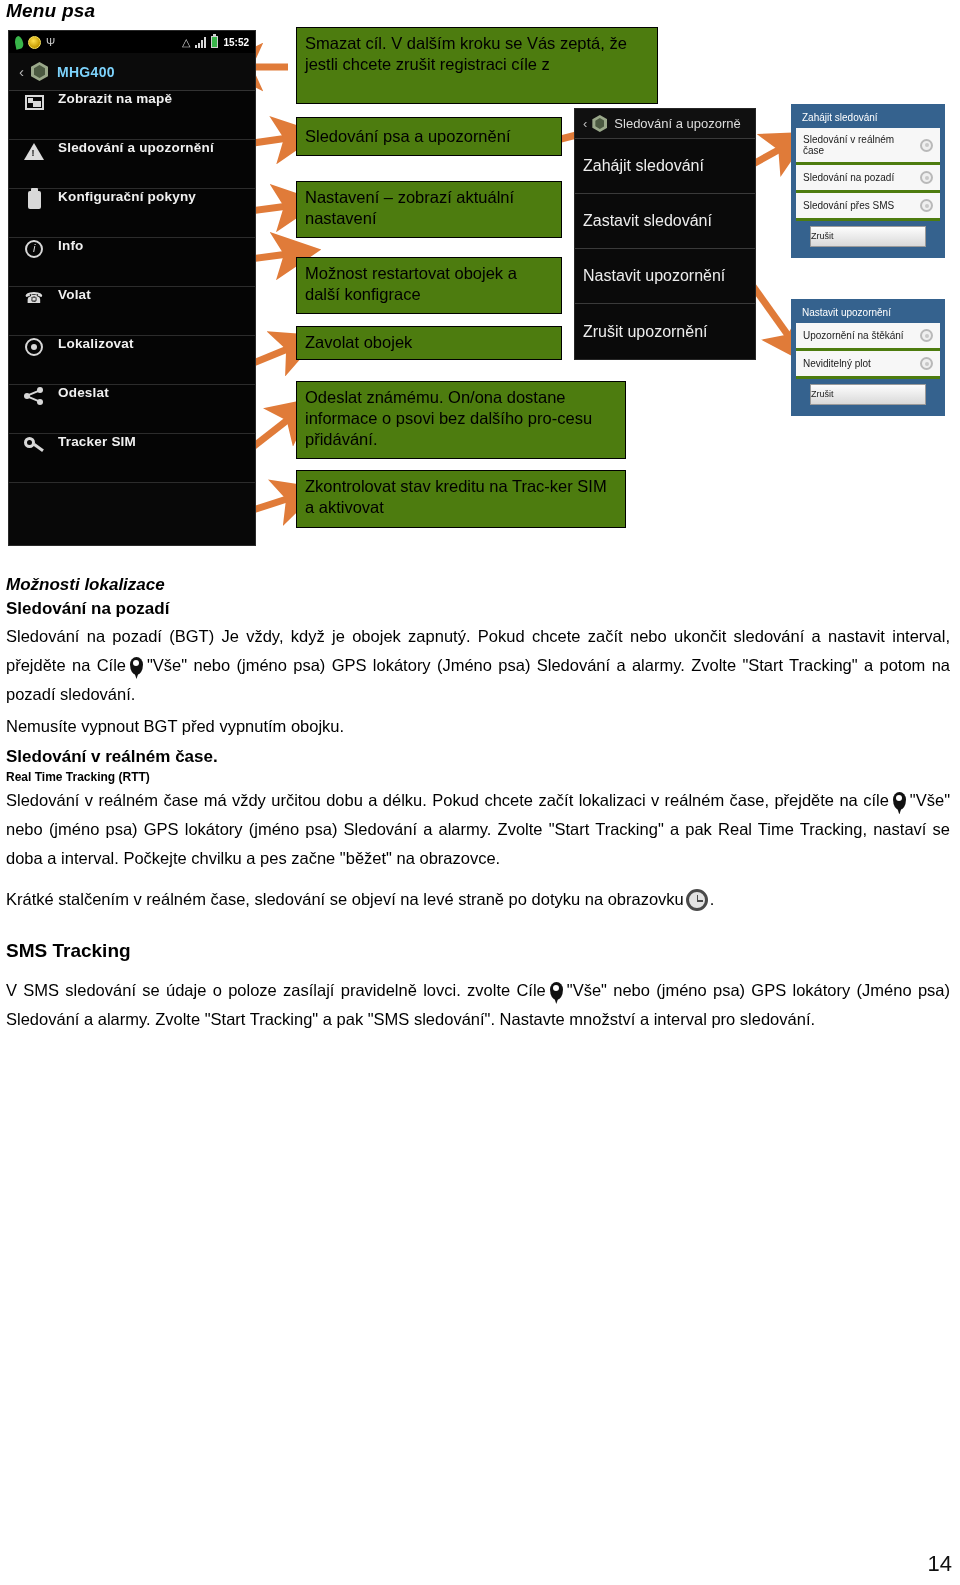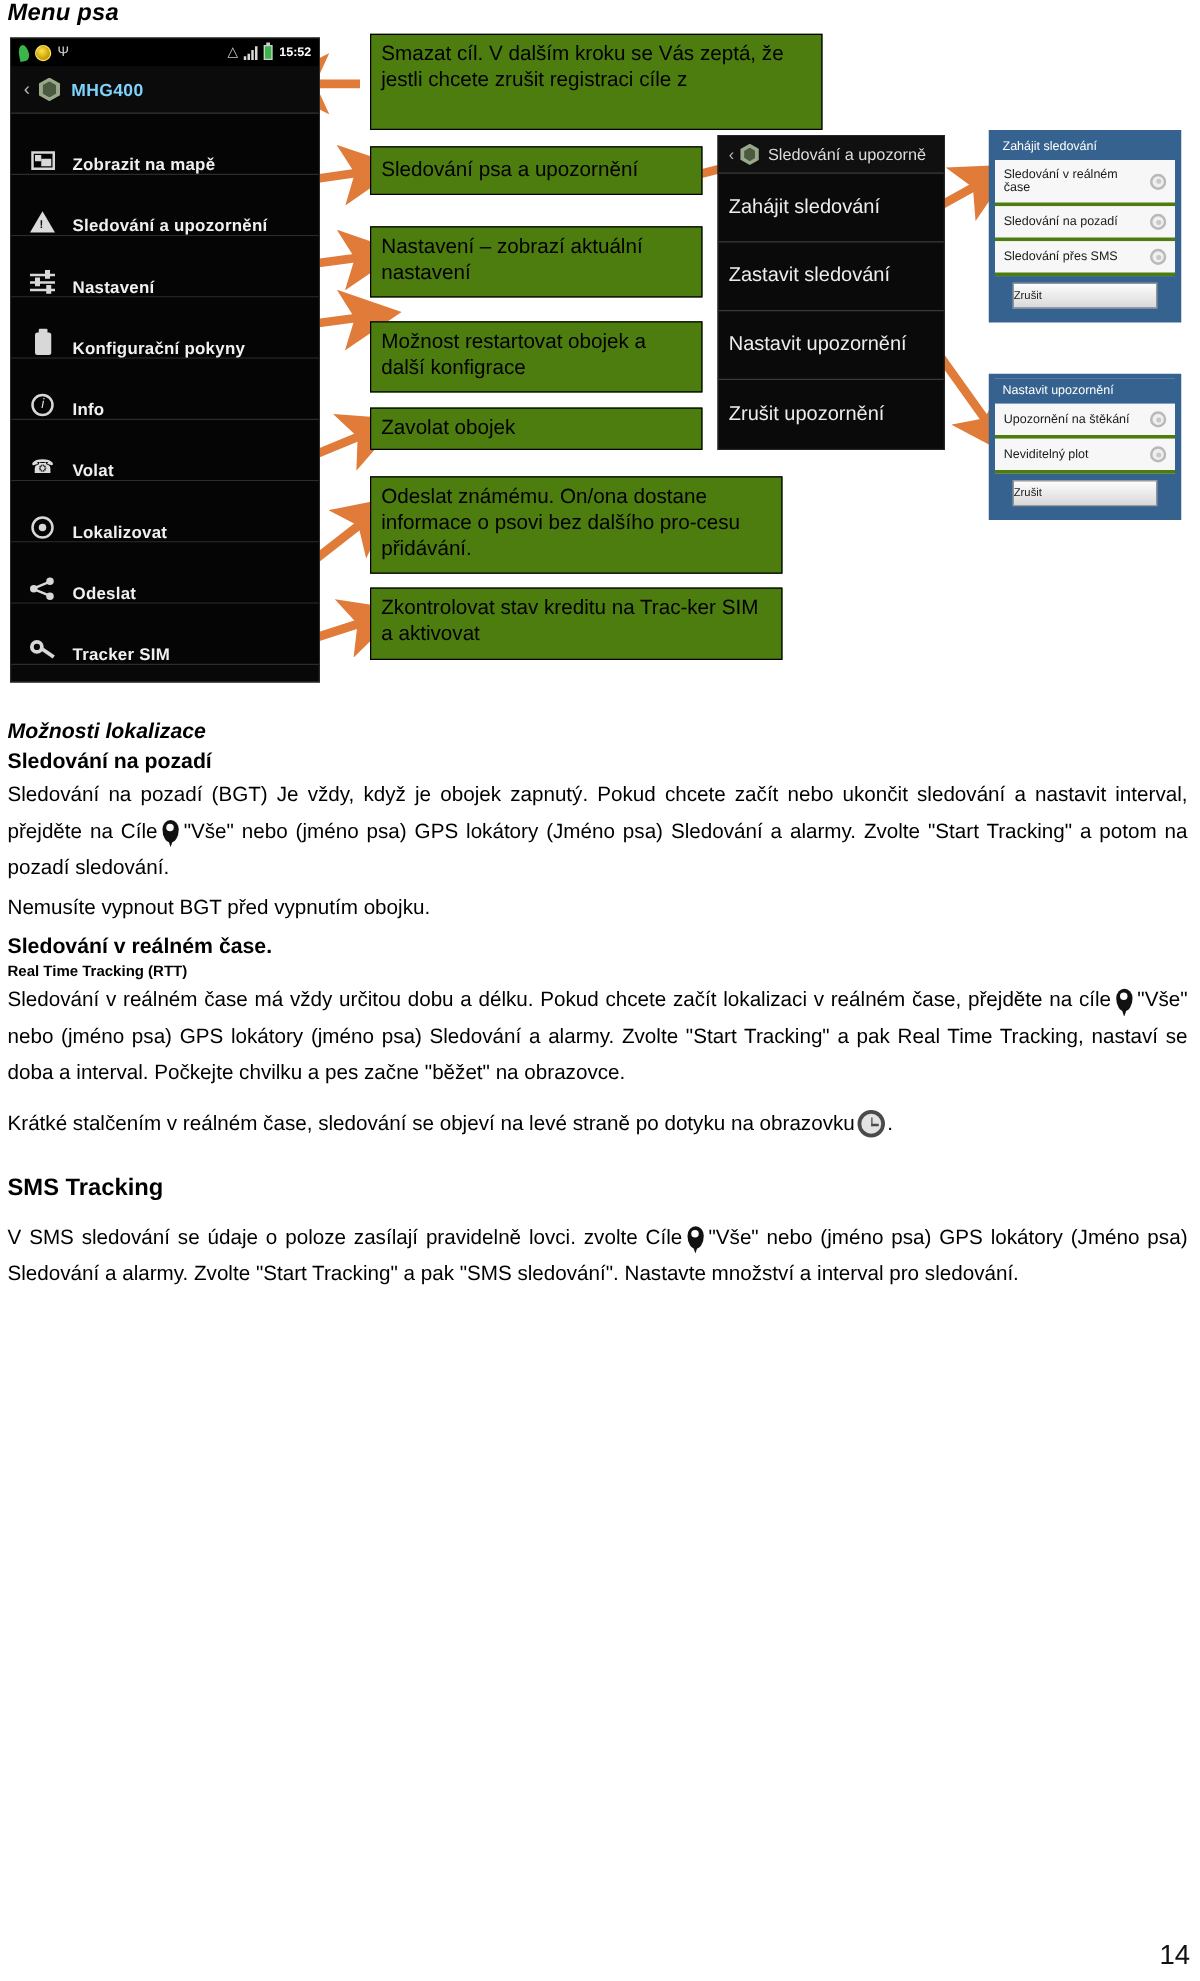--- a/index.html
+++ b/index.html
@@ -90,21 +90,21 @@
     width: 12px; height: 15px;
   }
   .trash-icon .lid { width:14px;height:2px;background:#c9c9c9;margin-left:-1px;border-radius:1px; }
   .trash-icon .body {
     width:11px;height:12px;margin-left:0.5px;margin-top:1px;background:#c9c9c9;
     clip-path: polygon(0 0, 100% 0, 88% 100%, 12% 100%);
   }
 
   .menu-list { }
   .menu-row {
-    height: 49px; display: flex; align-items: flex-end;
+    height: 49px; display: flex; align-items: flex-start;
     padding-left: 14px; border-bottom: 1px solid #2c2c2c;
     background: #050505;
   }
   .menu-row .mi {
     width: 22px; height: 22px; margin-right: 13px;
     display: flex; align-items: center; justify-content: center;
     color: #dcdcdc; font-size: 15px; flex: none;
   }
   .menu-row .mlabel { color: #f0f0f0; font-size: 13.5px; font-weight: bold; letter-spacing:.2px; }
 
@@ -311,33 +311,20 @@
         <span class="mlabel">Zobrazit na mapě</span>
       </div>
       <div class="menu-row">
         <span class="mi">
             <span class="gi-warn"></span>
           </span>
         <span class="mlabel">Sledování a upozornění</span>
       </div>
       <div class="menu-row">
         <span class="mi">
-            <span class="gi-sliders">
-              <span></span>
-              <span></span>
-              <span></span>
-              <b></b>
-              <b></b>
-              <b></b>
-            </span>
-          </span>
-        <span class="mlabel">Nastavení</span>
-      </div>
-      <div class="menu-row">
-        <span class="mi">
             <span class="gi-doc"></span>
           </span>
         <span class="mlabel">Konfigurační pokyny</span>
       </div>
       <div class="menu-row">
         <span class="mi">
             <span class="gi-info"></span>
           </span>
         <span class="mlabel">Info</span>
       </div>

